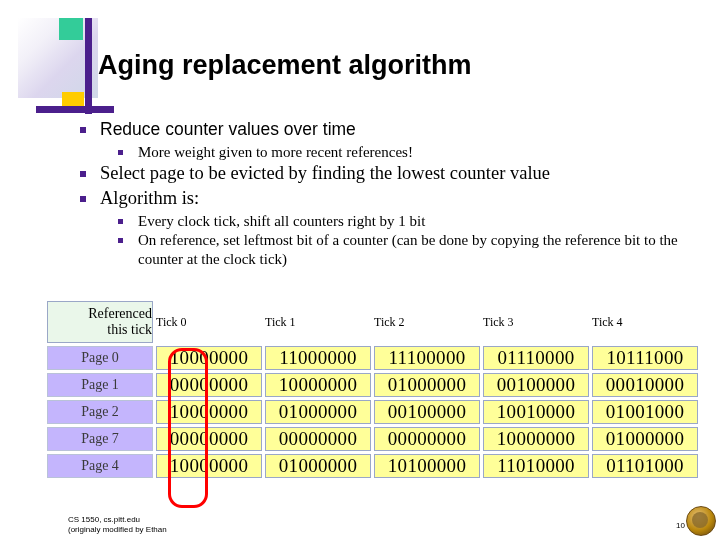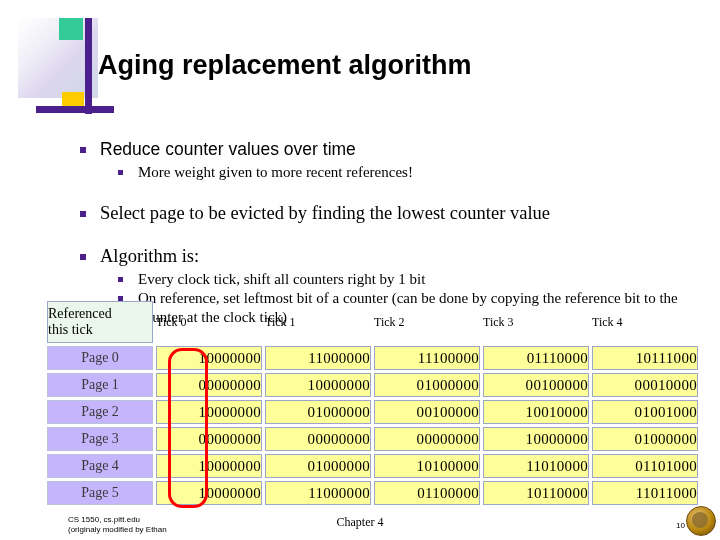--- a/index.html
+++ b/index.html
@@ -80,21 +80,20 @@
     top: 118px;
     width: 648px;
   }
   .b1 {
     position: relative;
     font-size: 17.5px;
     color: #000000;
     line-height: 23px;
     padding-left: 38px;
     margin-bottom: 2px;
-    margin-top: 20px;
   }
   .b1.serif { font-family: "Liberation Serif", serif; font-size: 18.5px; }
   .b2 {
     position: relative;
     font-family: "Liberation Serif", serif;
     font-size: 15px;
     color: #000000;
     line-height: 19px;
     padding-left: 76px;
     margin-bottom: 0px;
@@ -130,21 +129,21 @@
   }
   table.agetable td {
     padding: 0;
   }
   .hdr-ref {
     width: 104px;
     height: 40px;
     background: #e8f5e9;
     background: #eaf7ea;
     border: 1px solid #9aa7c7;
-    text-align: left;
+    text-align: right;
     font-size: 14px;
     line-height: 16px;
     color: #000;
     vertical-align: middle;
   }
   .hdr-tick {
     width: 104px;
     height: 40px;
     text-align: left;
     font-size: 12px;
@@ -160,22 +159,22 @@
     text-align: center;
     font-size: 14px;
     color: #3a3a3a;
     vertical-align: middle;
   }
   .cell {
     width: 104px;
     height: 22px;
     background: #ffff99;
     border: 1px solid #9aa7c7;
-    text-align: right;
-    font-size: 15px;
+    text-align: center;
+    font-size: 19px;
     color: #000;
     vertical-align: middle;
     letter-spacing: 0.3px;
   }
 
   
   .redbox {
     position: absolute;
     left: 168px;
     top: 348px;
@@ -293,52 +292,43 @@
         </tr>
         <tr>
           <td class="rowlabel">Page 2</td>
           <td class="cell">10000000</td>
           <td class="cell">01000000</td>
           <td class="cell">00100000</td>
           <td class="cell">10010000</td>
           <td class="cell">01001000</td>
         </tr>
         <tr>
-          <td class="rowlabel">Page 3</td>
+          <td class="rowlabel">Page 7</td>
           <td class="cell">00000000</td>
           <td class="cell">00000000</td>
           <td class="cell">00000000</td>
           <td class="cell">10000000</td>
           <td class="cell">01000000</td>
         </tr>
         <tr>
           <td class="rowlabel">Page 4</td>
           <td class="cell">10000000</td>
           <td class="cell">01000000</td>
           <td class="cell">10100000</td>
           <td class="cell">11010000</td>
           <td class="cell">01101000</td>
         </tr>
-        <tr>
-          <td class="rowlabel">Page 5</td>
-          <td class="cell">10000000</td>
-          <td class="cell">11000000</td>
-          <td class="cell">01100000</td>
-          <td class="cell">10110000</td>
-          <td class="cell">11011000</td>
-        </tr>
       </tbody>
     </table>
   </div>
 
   <div class="redbox"></div>
 
   <div class="footer-left">
     <div>CS 1550, cs.pitt.edu</div>
     <div>(originaly modified by Ethan</div>
   </div>
-  <div class="footer-center">Chapter 4</div>
   <div class="footer-page">10</div>
   <div class="seal">
     <div class="seal-inner"></div>
   </div>
 
 </div>
 
 </body></html>

